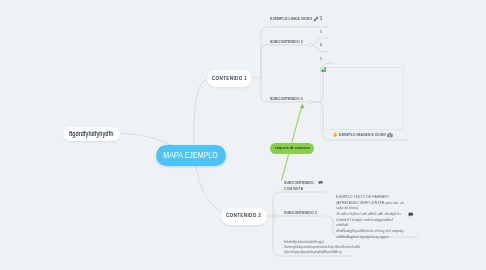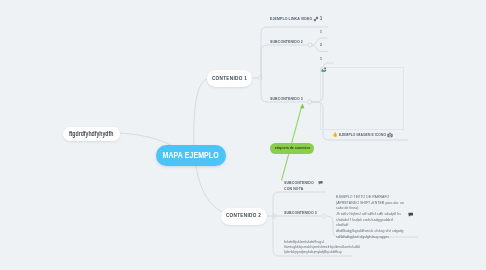--- a/index.html
+++ b/index.html
@@ -61,21 +61,21 @@
   </div>
 
   <div class="node pill white-pill" style="left:221px;top:207.5px;width:46px;height:17px;">
     <span class="caps condc" style="font-size:5.7px;letter-spacing:.38px;">CONTENIDO 2</span>
   </div>
 
   <div class="node pill white-pill" style="left:63px;top:127px;width:57px;height:14px;">
     <span class="condc" style="font-size:6.3px;font-weight:bold;color:#3d4852;">ftgdrdfyhdfyhydfh</span>
   </div>
 
-  <div class="node pill" style="left:156px;top:145px;width:70px;height:21px;background:#4ec3f7;box-shadow:0 1px 3px rgba(80,150,190,.28);font-weight:bold;">
+  <div class="node pill" style="left:156px;top:145px;width:70px;height:21px;background:#4ec3f7;box-shadow:0 1px 3px rgba(80,150,190,.28);">
     <span style="display:inline-block;transform:scaleX(.79);color:#fff;font-size:8.9px;letter-spacing:.1px;">MAPA EJEMPLO</span>
   </div>
 
   <div class="node" style="left:270px;top:16.5px;">
     <span class="subtxt cond">EJEMPLO LINKA VIDEO</span>
   </div>
   <svg class="node" style="left:313px;top:16px;width:6px;height:6px;" viewBox="0 0 16 16">
     <path d="M6.5 9.5 L9.5 6.5" stroke="#3d4852" stroke-width="2.2" stroke-linecap="round"></path>
     <path d="M7.6 11.2 L5.6 13.2 A2.9 2.9 0 0 1 2.8 10.4 L4.8 8.4" stroke="#3d4852" stroke-width="2.2" fill="none" stroke-linecap="round"></path>
     <path d="M8.4 4.8 L10.4 2.8 A2.9 2.9 0 0 1 13.2 5.6 L11.2 7.6" stroke="#3d4852" stroke-width="2.2" fill="none" stroke-linecap="round"></path>

